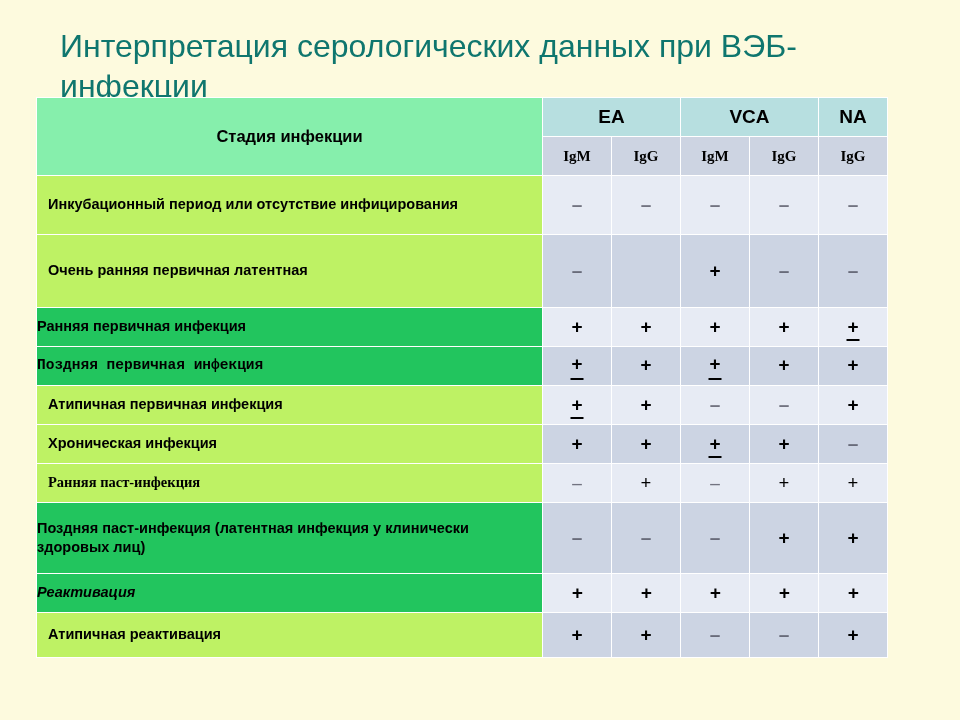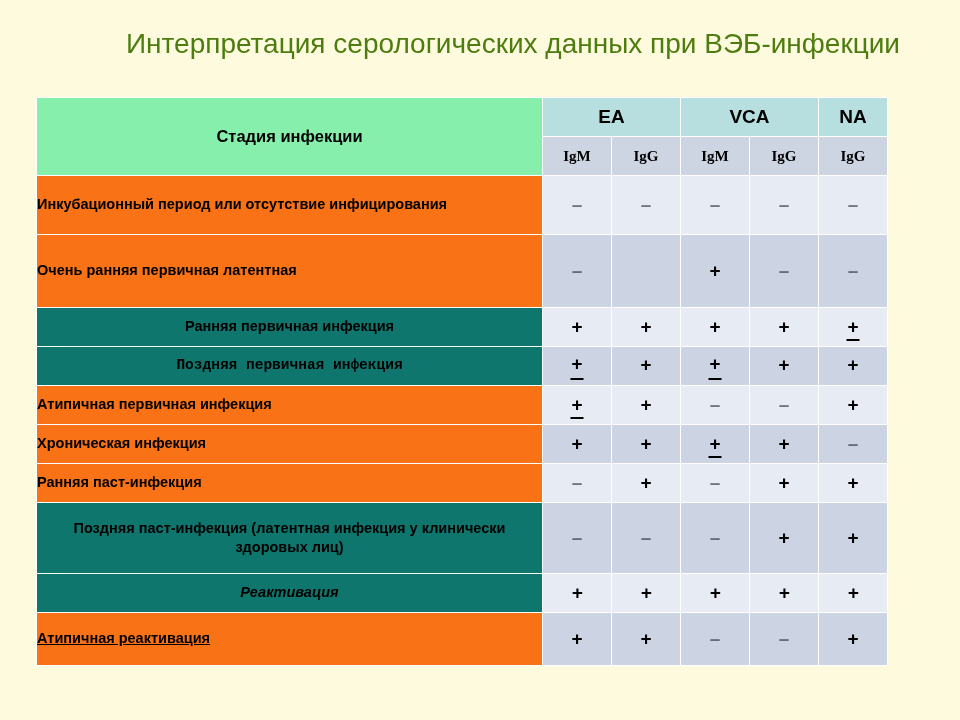--- a/index.html
+++ b/index.html
@@ -17,24 +17,24 @@
     position: relative;
     width: 960px;
     height: 720px;
     box-sizing: border-box;
   }
   #title {
     position: absolute;
     left: 60px;
     top: 26px;
     width: 840px;
-    text-align: right;
-    font-size: 28px;
+    text-align: left;
+    font-size: 32px;
     font-weight: 400;
-    color: #4d7c0f;
+    color: #0f766e;
     line-height: 1.26;
     letter-spacing: 0px;
   }
   #table-wrap {
     position: absolute;
     left: 36px;
     top: 97px;
     width: 848px;
   }
   table.sero {
@@ -72,22 +72,22 @@
     height: 38px;
     font-family: Liberation Serif, serif;
   }
   
   td.label {
     font-size: 14.5px;
     text-align: left;
     padding: 7px 10px 7px 9px;
     line-height: 1.32;
   }
-  td.label.teal { background: #f97316; }
-  td.label.navy { background: #0f766e; text-align: center; }
+  td.label.teal { background: #bef264; padding-left: 11px; }
+  td.label.navy { background: #22c55e; }
   
   td.val {
     text-align: center;
     font-size: 17px;
     font-weight: bold;
     height: 100%;
   }
   td.val.shadeA { background: #e7ebf4; }
   td.val.shadeB { background: #ccd4e3; }
   
@@ -199,21 +199,21 @@
             <td class="val shadeA"><span class="mk mk-plus">+</span></td>
           </tr>
           <tr style="height: 38px;">
             <td class="label teal">Хроническая инфекция</td>
             <td class="val shadeB"><span class="mk mk-plus">+</span></td>
             <td class="val shadeB"><span class="mk mk-plus">+</span></td>
             <td class="val shadeB"><span class="mk mk-pm">+</span></td>
             <td class="val shadeB"><span class="mk mk-plus">+</span></td>
             <td class="val shadeB"><span class="mk mk-minus">–</span></td>
           </tr>
-          <tr style="height: 38px;">
+          <tr style="height: 38px; font-family: Liberation Serif, serif;">
             <td class="label teal">Ранняя паст-инфекция</td>
             <td class="val shadeA"><span class="mk mk-minus">–</span></td>
             <td class="val shadeA"><span class="mk mk-plus">+</span></td>
             <td class="val shadeA"><span class="mk mk-minus">–</span></td>
             <td class="val shadeA"><span class="mk mk-plus">+</span></td>
             <td class="val shadeA"><span class="mk mk-plus">+</span></td>
           </tr>
           <tr style="height: 70px;">
             <td class="label navy">Поздняя паст-инфекция (латентная инфекция у клинически здоровых лиц)</td>
             <td class="val shadeB"><span class="mk mk-minus">–</span></td>
@@ -223,21 +223,21 @@
             <td class="val shadeB"><span class="mk mk-plus">+</span></td>
           </tr>
           <tr style="height: 38px; font-style: italic;">
             <td class="label navy">Реактивация</td>
             <td class="val shadeA"><span class="mk mk-plus">+</span></td>
             <td class="val shadeA"><span class="mk mk-plus">+</span></td>
             <td class="val shadeA"><span class="mk mk-plus">+</span></td>
             <td class="val shadeA"><span class="mk mk-plus">+</span></td>
             <td class="val shadeA"><span class="mk mk-plus">+</span></td>
           </tr>
-          <tr style="height: 52px; text-decoration: underline;">
+          <tr style="height: 44px;">
             <td class="label teal">Атипичная реактивация</td>
             <td class="val shadeB"><span class="mk mk-plus">+</span></td>
             <td class="val shadeB"><span class="mk mk-plus">+</span></td>
             <td class="val shadeB"><span class="mk mk-minus">–</span></td>
             <td class="val shadeB"><span class="mk mk-minus">–</span></td>
             <td class="val shadeB"><span class="mk mk-plus">+</span></td>
           </tr>
         </tbody>
     </table>
   </div>

